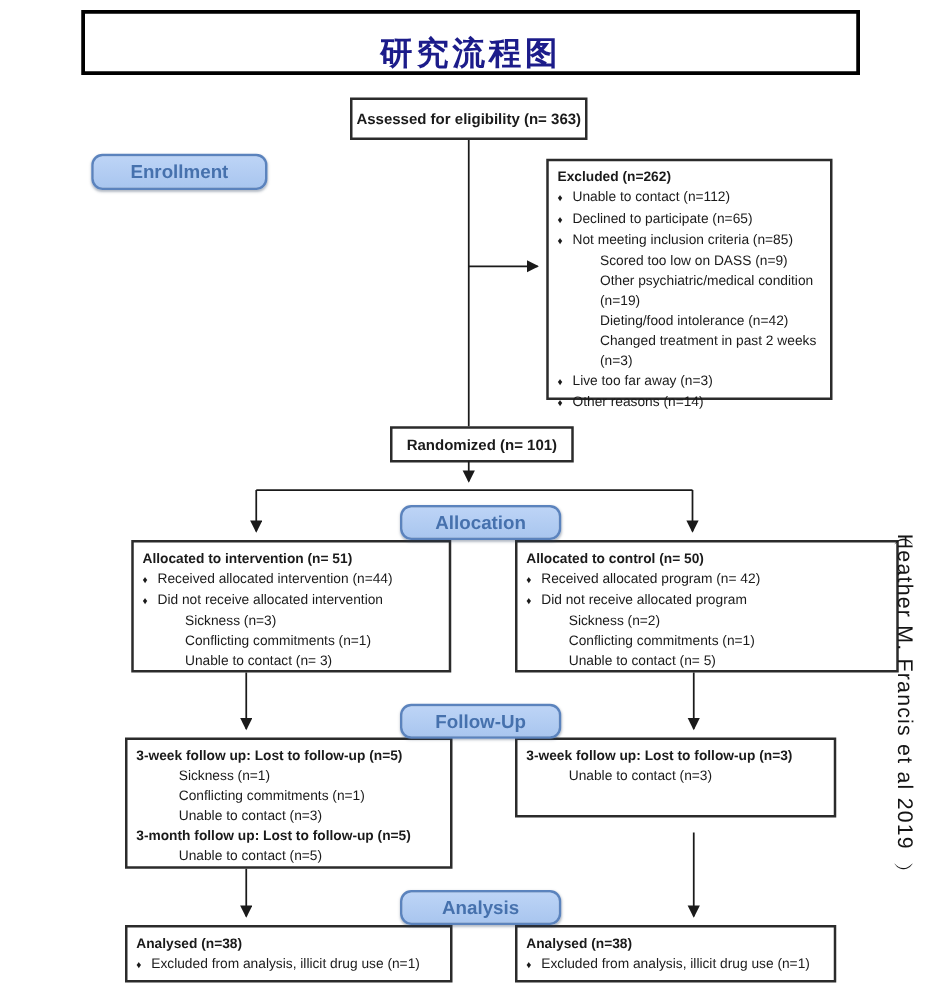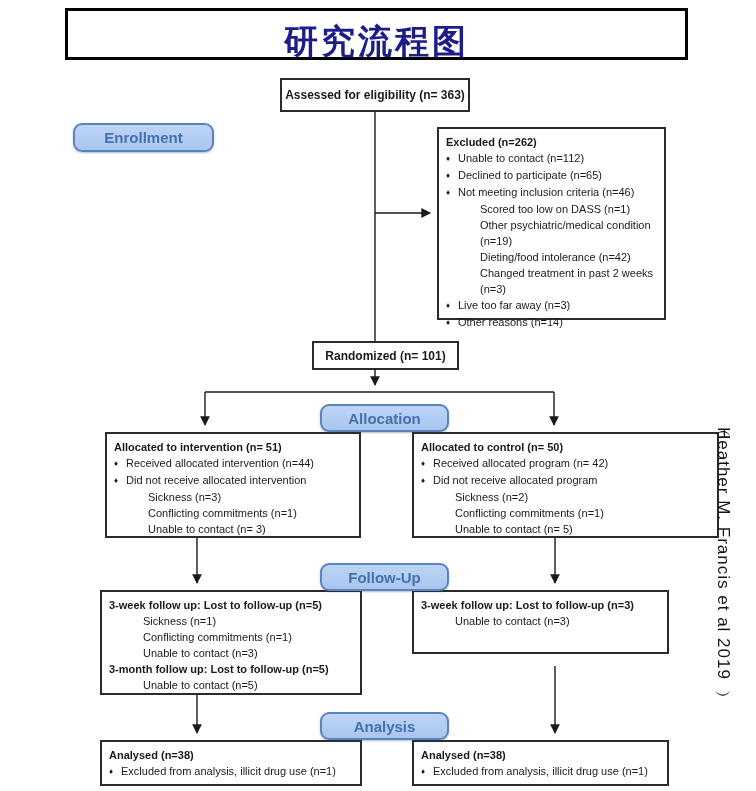--- a/index.html
+++ b/index.html
@@ -10,21 +10,21 @@
   html,body{background:#fff}
   #canvas{
     position:relative;width:756px;height:791px;background:#fff;overflow:hidden;
     font-family:"Liberation Sans", sans-serif;color:#1a1a1a;
   }
   .titlebox{
     position:absolute;left:65px;top:8px;width:623px;height:52px;
     border:3px solid #000;display:flex;align-items:center;justify-content:center;
   }
   .titlebox h1{
-    font-size:34px;font-weight:700;color:var(--title-text);letter-spacing:3px;
+    font-size:26px;font-weight:700;color:var(--title-text);letter-spacing:3px;
     font-family:"Liberation Sans", sans-serif;
     margin-top:16px;
   }
   .node{
     position:absolute;background:#fff;border:2px solid var(--box-border);
     font-size:11px;line-height:16px;padding:5px 4px 2px 7px;
   }
   .node.center{
     display:flex;align-items:center;justify-content:center;
     font-weight:700;font-size:12px;padding:0;text-align:center;
@@ -93,23 +93,23 @@
       <div class="ln ln-b">
         <span class="blt">♦</span>
         <span>Unable to contact (n=112)</span>
       </div>
       <div class="ln ln-b">
         <span class="blt">♦</span>
         <span>Declined to participate (n=65)</span>
       </div>
       <div class="ln ln-b">
         <span class="blt">♦</span>
-        <span>Not meeting inclusion criteria (n=46)</span>
+        <span>Not meeting inclusion criteria (n=85)</span>
       </div>
-      <div class="ln ln-s">Scored too low on DASS (n=1)</div>
+      <div class="ln ln-s">Scored too low on DASS (n=9)</div>
       <div class="ln ln-s">Other psychiatric/medical condition (n=19)</div>
       <div class="ln ln-s">Dieting/food intolerance (n=42)</div>
       <div class="ln ln-s">Changed treatment in past 2 weeks (n=3)</div>
       <div class="ln ln-b">
         <span class="blt">♦</span>
         <span>Live too far away (n=3)</span>
       </div>
       <div class="ln ln-b">
         <span class="blt">♦</span>
         <span>Other reasons (n=14)</span>

